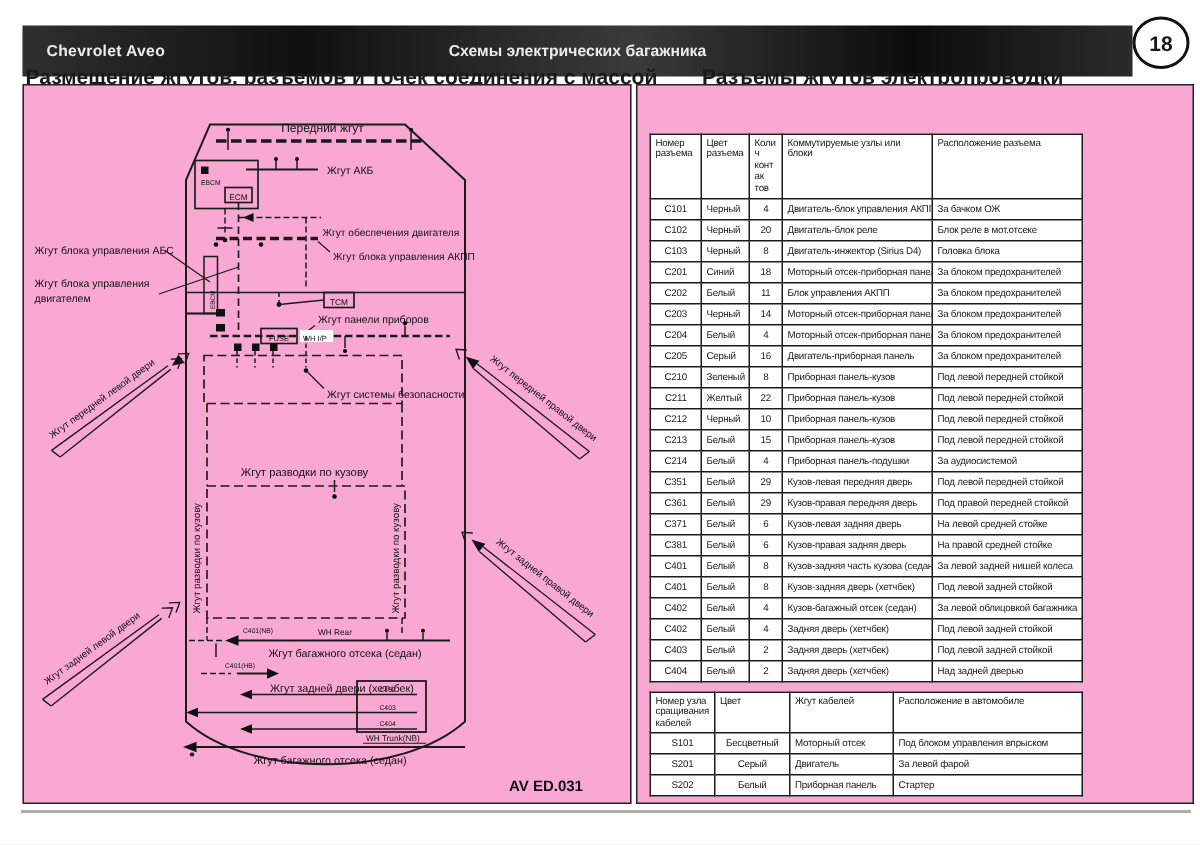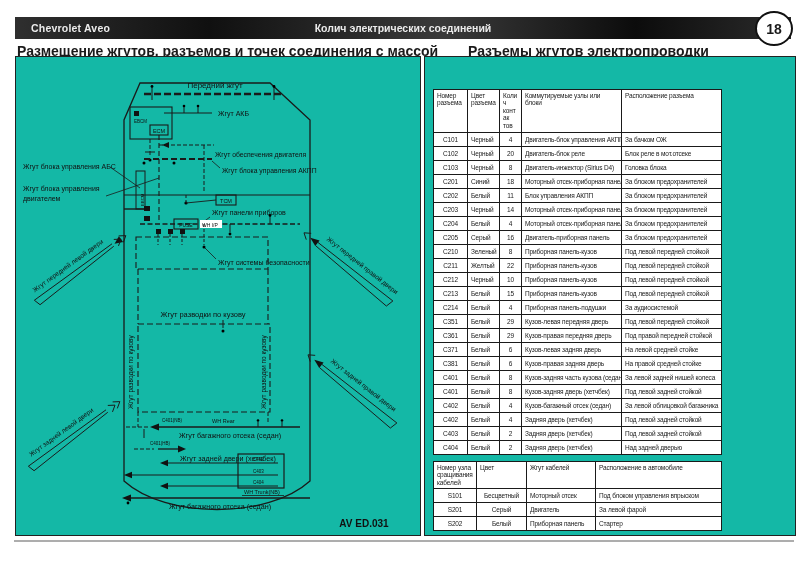--- a/index.html
+++ b/index.html
@@ -1,28 +1,28 @@
 <!DOCTYPE html>
 <html><head>
 <meta charset="utf-8">
 <style>
   html,body{margin:0;padding:0;background:#e8e8e8;}
   .page{position:relative;width:800px;height:563px;background:#fff;overflow:hidden;
         font-family:"Liberation Sans",sans-serif;color:#1a1a1a;}
-  .header-bar{position:absolute;left:15px;top:17px;width:740px;height:22px;
+  .header-bar{position:absolute;left:15px;top:17px;width:740px;height:34px;
       background:linear-gradient(90deg,#2f2f2f 0%,#101010 25%,#3a3a3a 55%,#0c0c0c 80%,#2b2b2b 100%);
-      display:flex;align-items:center;padding-left:36px;}
+      display:flex;align-items:center;}
   .brand{position:absolute;left:16px;font-size:10.5px;font-weight:bold;color:#ececec;letter-spacing:.2px;}
   .bar-title{position:absolute;left:0;width:100%;text-align:center;font-size:10.5px;font-weight:bold;color:#ececec;}
   .page-num{position:absolute;left:755px;top:11px;width:34px;height:31px;border:2.5px solid #111;
       border-radius:50%;background:#fff;display:flex;align-items:center;justify-content:center;
       font-size:14px;font-weight:bold;}
   .sec-title{position:absolute;top:43px;font-size:14px;font-weight:bold;}
   .sec-title.left{left:17px;} .sec-title.right{left:428px;margin-left:40px;}
-  .panel{position:absolute;top:56px;height:480px;border:1.5px solid #222;background:#14b8a6;box-sizing:border-box;}
+  .panel{position:absolute;top:56px;height:480px;border:1.5px solid #222;background:#f9a8d4;box-sizing:border-box;}
   .panel.left{left:15px;width:406px;}
   .panel.right{left:424px;width:372px;}
   table{border-collapse:collapse;table-layout:fixed;position:absolute;left:8px;background:#fff;}
   th,td{border:1px solid #1a1a1a;font-size:6.5px;line-height:1.15;overflow:hidden;
         white-space:nowrap;letter-spacing:-.15px;padding:0 3px;font-weight:normal;}
   th{white-space:normal;vertical-align:top;text-align:left;padding-top:2px;word-break:break-word;}
   .t1{top:32px;width:288px;} .t1 th{height:40px;}
   .t1 td{height:13px;}
   .t1 td:nth-child(1),.t1 td:nth-child(3){text-align:center;}
   .t2{top:404px;width:288px;} .t2 th{height:24px;}
@@ -32,21 +32,21 @@
   svg text{fill:#111;}
   svg .ln{stroke:#1a1a1a;fill:none;}
 </style>
 </head>
 <body>
 
 <div class="page">
 
   <div class="header-bar">
     <span class="brand">Chevrolet Aveo</span>
-    <span class="bar-title">Колич электрических соединений</span>
+    <span class="bar-title">Схемы электрических багажника</span>
   </div>
   <div class="page-num">18</div>
 
   <div class="sec-title left">Размещение жгутов, разъемов и точек соединения с массой</div>
   <div class="sec-title right">Разъемы жгутов электропроводки</div>
 
   <div class="panel left">
     <svg width="403" height="477" viewBox="0 0 403 477">
 
       <path class="ln" stroke-width="1.3" d="M 124 26 L 254 26 L 294 63 L 294 424 C 252 462 150 462 108 424 L 108 63 Z"></path>

